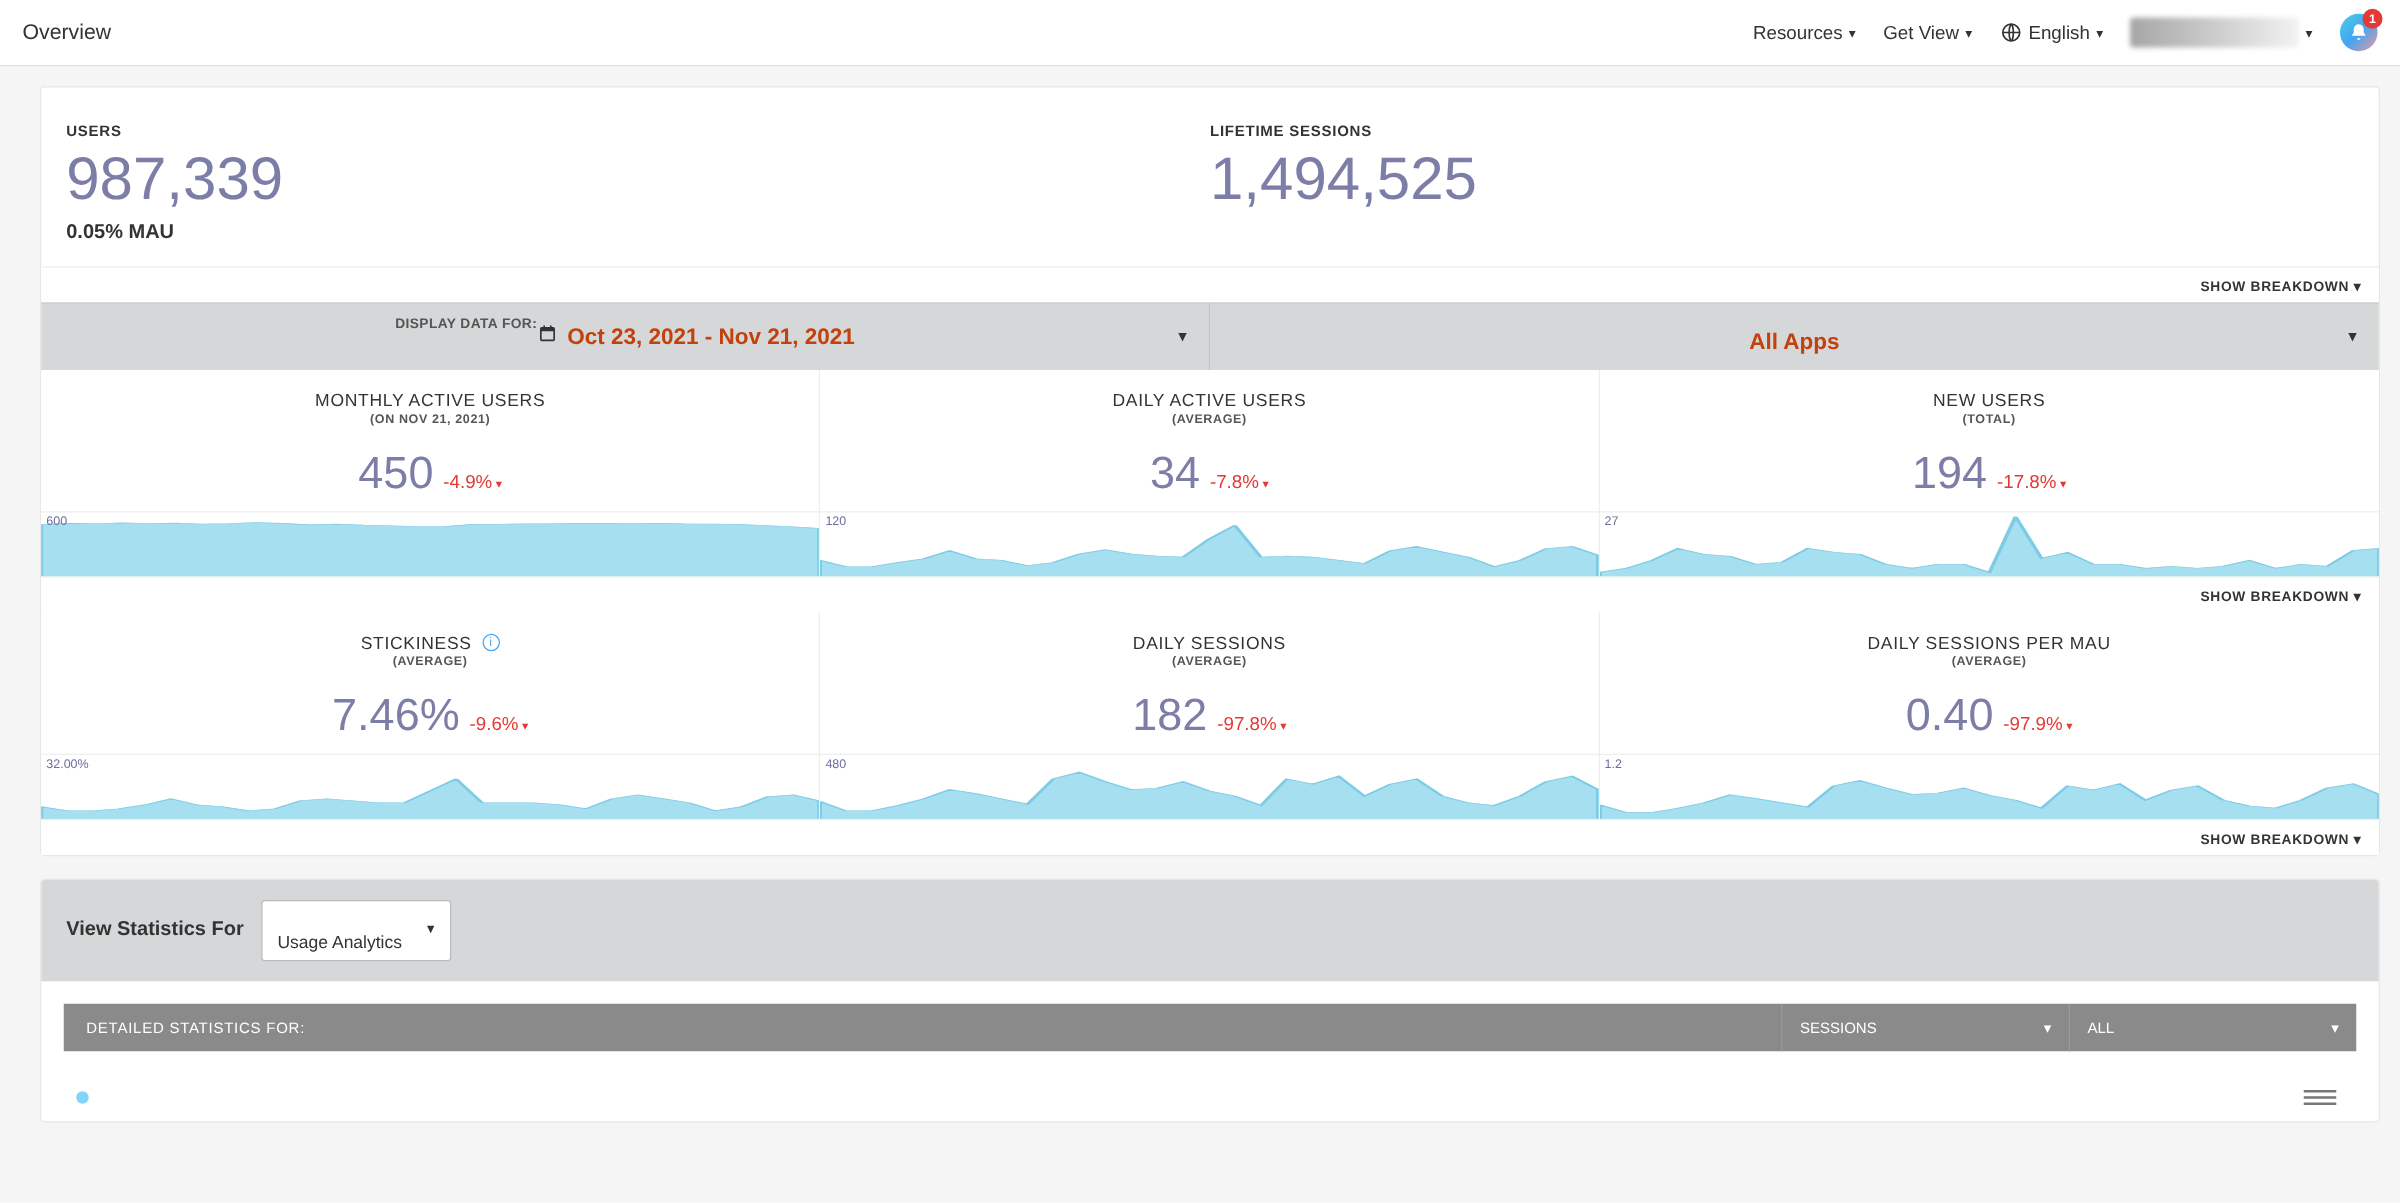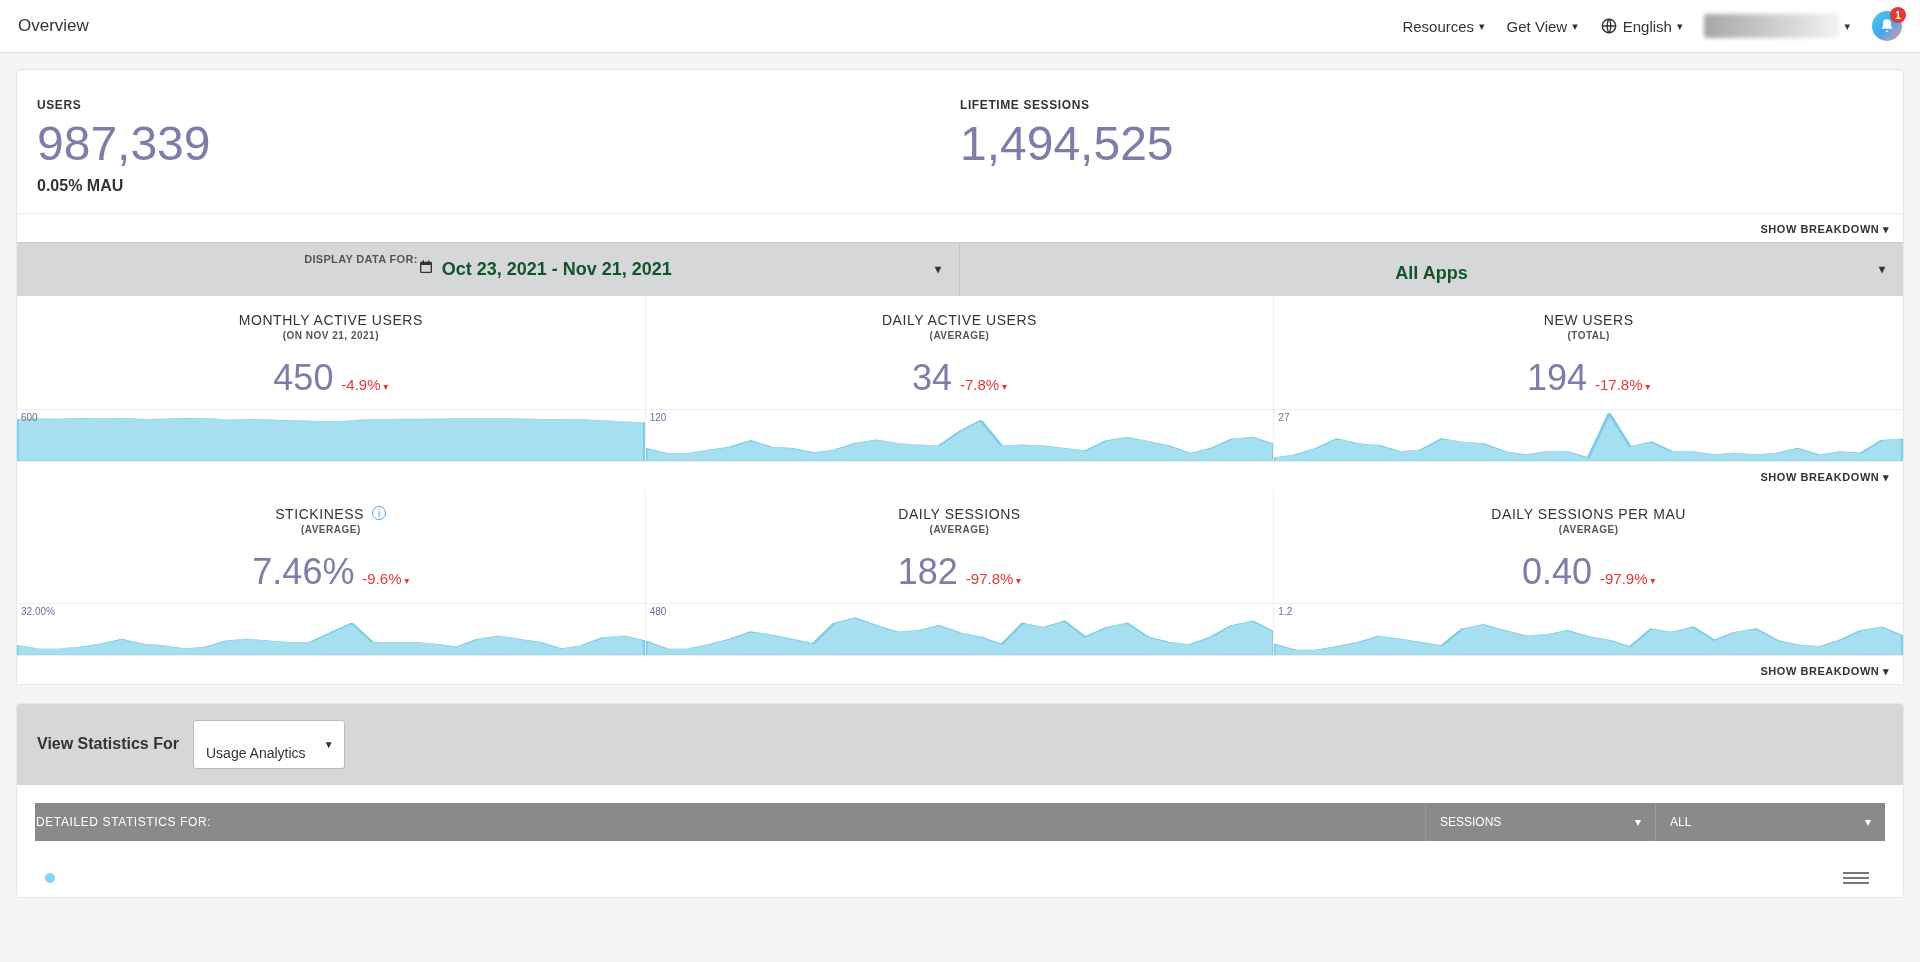--- a/index.html
+++ b/index.html
@@ -59,20 +59,21 @@
     width: 16px; height: 16px;
     display: flex; align-items: center; justify-content: center;
   }
 
   .page { padding: 16px; }
   .card {
     background: #fff;
     border: 1px solid #e6e6e6;
     border-radius: 4px;
     margin-bottom: 18px;
+    margin-left: 16px;
   }
 
   .summary-row {
     display: grid;
     grid-template-columns: 1fr 1fr;
     padding: 28px 20px 18px 20px;
   }
   .summary-block {}
   .stat-label {
     font-size: 12px;
@@ -122,21 +123,21 @@
     font-weight: bold;
   }
   .filter-cell:last-child { border-right: none; }
   .filter-label {
     font-size: 11px;
     color: #555;
     letter-spacing: 0.03em;
   }
   .filter-value {
     font-size: 18px;
-    color: #14532d;
+    color: #c2410c;
     display: flex;
     align-items: center;
     gap: 8px;
     margin-top: 2px;
   }
   .filter-chev {
     position: absolute;
     right: 18px;
     top: 50%;
     transform: translateY(-50%);
@@ -232,21 +233,21 @@
     margin: 18px;
     background: #8a8a8a;
     display: flex;
     align-items: stretch;
   }
   .detailed-left {
     flex: 1;
     color: #fff;
     font-size: 12px;
     letter-spacing: 0.05em;
-    padding: 12px 1px;
+    padding: 12px 18px;
     display: flex; align-items: center;
   }
   .detailed-sel {
     width: 230px;
     border-left: 1px solid #9a9a9a;
     color: #fff;
     font-size: 12px;
     padding: 12px 14px;
     display: flex; align-items: center; justify-content: space-between;
     cursor: pointer;

